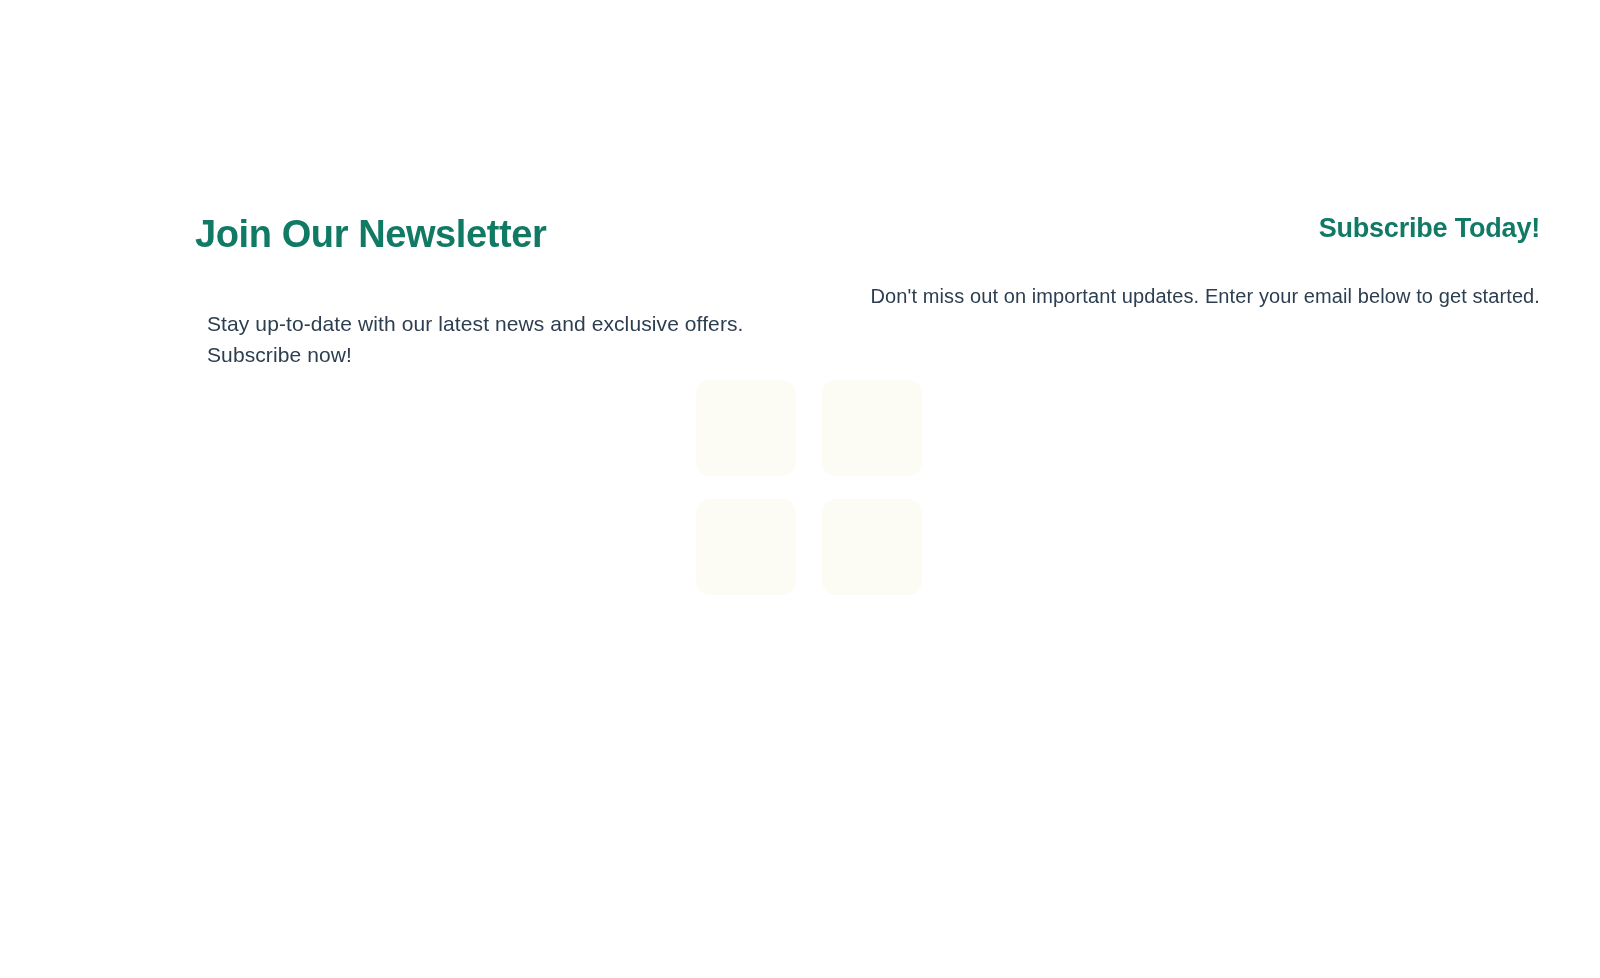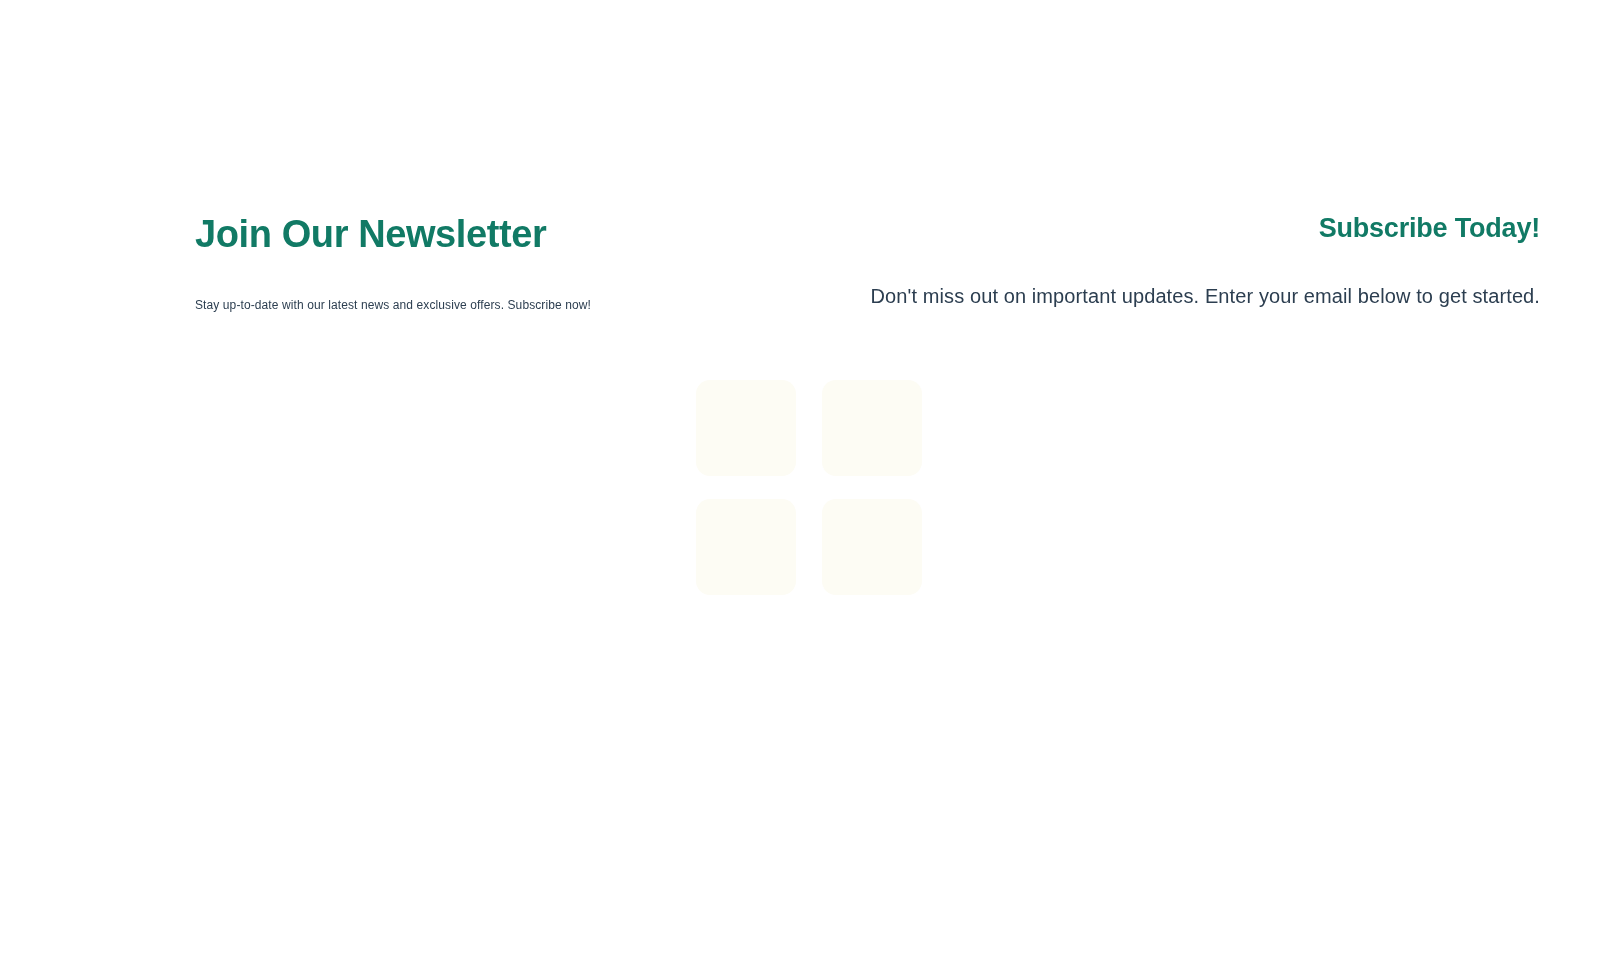--- a/index.html
+++ b/index.html
@@ -31,23 +31,23 @@
   .left-heading {
     font-family: "Liberation Sans", sans-serif;
     font-size: 38px;
     font-weight: bold;
     color: #117a65;
     letter-spacing: -0.4px;
     margin: 0;
     line-height: 1.2;
   }
   .left-sub {
-    font-size: 12px;
+    font-size: 21px;
     color: #2c3e50;
-    margin: 0;
+    margin: 12px;
     padding-top: 38px;
     line-height: 1.5;
     letter-spacing: 0.1px;
   }
 
   
   .right-block {
     position: absolute;
     left: 820px;
     top: 212px;

